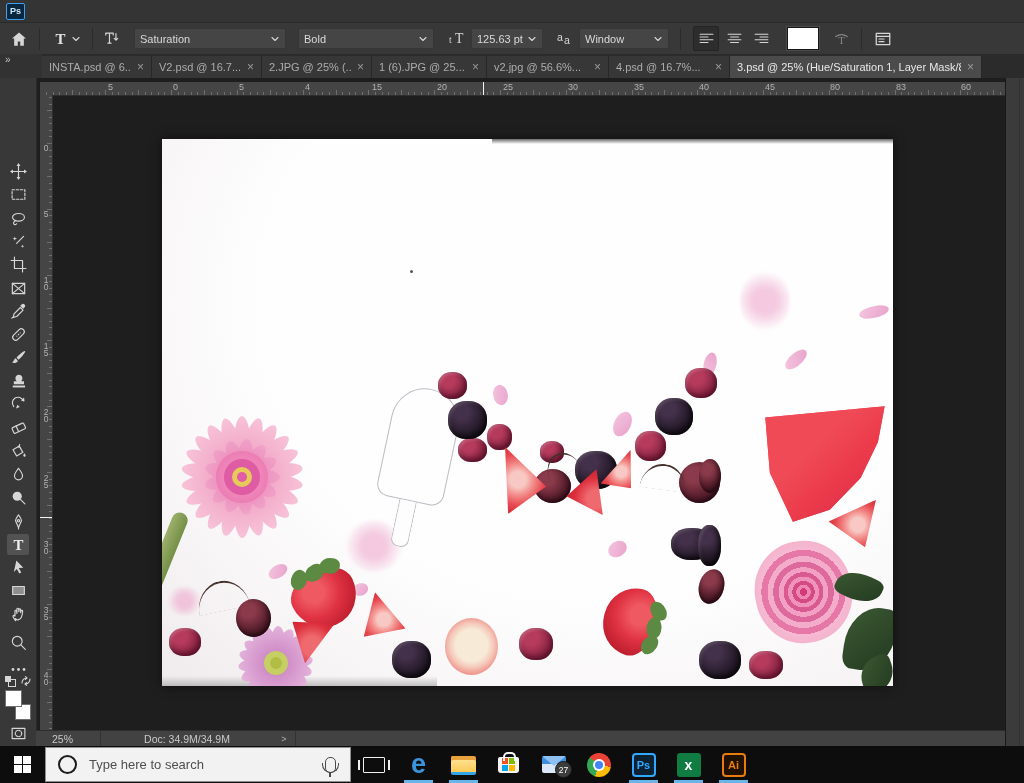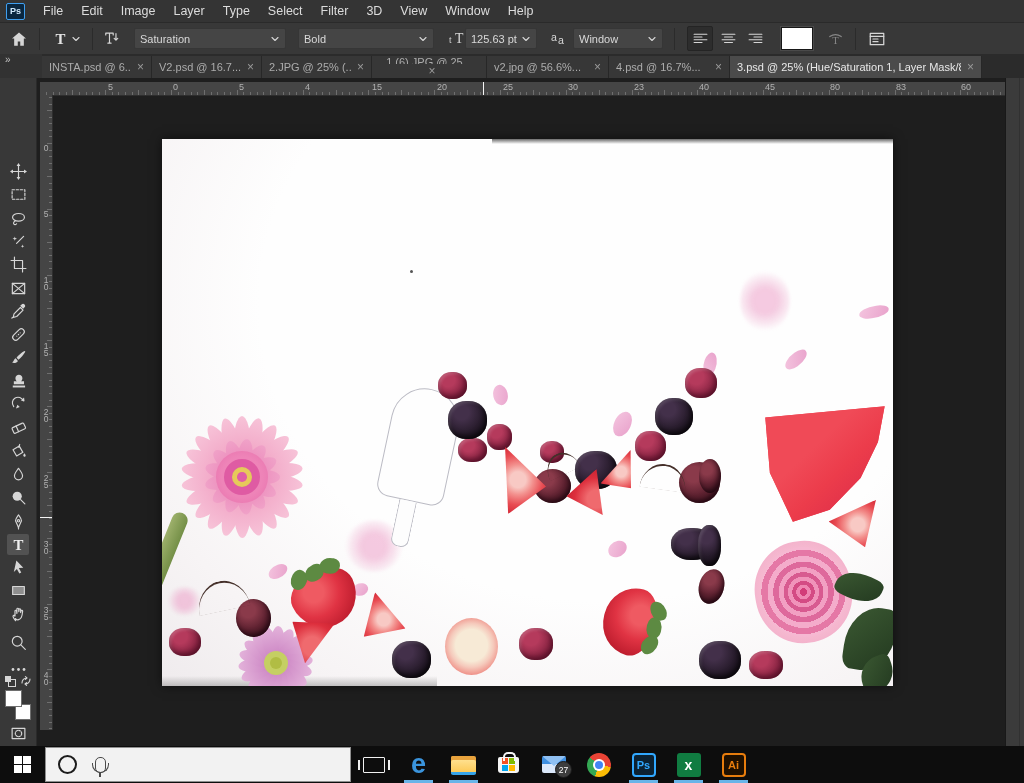--- a/index.html
+++ b/index.html
@@ -134,33 +134,20 @@
   .mini-default .b{position:absolute;right:0;bottom:0;width:6px;height:6px;border:1px solid #d6d6d6;}
   .mini-swap{position:absolute;left:20px;top:597px;}
 </style>
 </head>
 <body>
 
 <div id="app">
 
   <div id="menubar">
     <div id="ps-logo">Ps</div>
-    <div id="menu-items" style="display: flex;">
-        <span class="menu-item">File</span>
-        <span class="menu-item">Edit</span>
-        <span class="menu-item">Image</span>
-        <span class="menu-item">Layer</span>
-        <span class="menu-item">Type</span>
-        <span class="menu-item">Select</span>
-        <span class="menu-item">Filter</span>
-        <span class="menu-item">3D</span>
-        <span class="menu-item">View</span>
-        <span class="menu-item">Window</span>
-        <span class="menu-item">Help</span>
-      </div>
   </div>
 
   <div id="optionsbar">
     <span class="icon16" style="margin-left:10px">
       <svg width="18" height="18" viewBox="0 0 16 16">
           <path class="f" d="M8 2.2L1.8 7.6h1.9V14h3.2v-3.8h2.2V14h3.2V7.6h1.9z"></path>
         </svg>
     </span>
     <div class="opt-divider"></div>
     <span class="icon16" style="margin-left:12px">
@@ -194,21 +181,21 @@
             <path d="M2 3.5l3 3 3-3" stroke="#b8b8b8"></path>
           </svg>
         </span>
     </div>
     <span class="icon16" style="margin-left:14px">
       <svg width="17" height="17" viewBox="0 0 16 16">
           <text x="1" y="12" font-size="9" fill="#d6d6d6" font-family="Liberation Serif, serif">t</text>
           <text x="6.5" y="12" font-size="13" fill="#d6d6d6" font-family="Liberation Serif, serif">T</text>
         </svg>
     </span>
-    <div class="field" style="width:60px;">
+    <div class="field" style="width:60px;margin-left:6px">
       <span class="ftext">125.63 pt</span>
       <span class="icon16">
           <svg width="10" height="10" viewBox="0 0 10 10">
             <path d="M2 3.5l3 3 3-3" stroke="#b8b8b8"></path>
           </svg>
         </span>
     </div>
     <span class="icon16" style="margin-left:13px">
       <svg width="17" height="17" viewBox="0 0 16 16">
           <text x="1" y="10.5" font-size="10" fill="#d6d6d6">a</text>
@@ -263,21 +250,21 @@
           <span class="tab-close">×</span>
         </div>
         <div class="tab" style="width: 110px;">
           <span class="tab-label">V2.psd @ 16.7...</span>
           <span class="tab-close">×</span>
         </div>
         <div class="tab" style="width: 110px;">
           <span class="tab-label">2.JPG @ 25% (...</span>
           <span class="tab-close">×</span>
         </div>
-        <div class="tab" style="width: 115px; flex-direction: column;">
+        <div class="tab" style="width: 115px;">
           <span class="tab-label">1 (6).JPG @ 25...</span>
           <span class="tab-close">×</span>
         </div>
         <div class="tab" style="width: 122px;">
           <span class="tab-label">v2.jpg @ 56.6%...</span>
           <span class="tab-close">×</span>
         </div>
         <div class="tab" style="width: 121px;">
           <span class="tab-label">4.psd @ 16.7%...</span>
           <span class="tab-close">×</span>
@@ -586,21 +573,21 @@
       <div class="rtick" style="left: 953.3px; bottom: 0px; width: 1px; height: 5px;"></div>
       <div class="rtick" style="left: 959.8px; bottom: 0px; width: 1px; height: 3px;"></div>
       <div class="rlabel" style="left: 68px; top: 1px;">5</div>
       <div class="rlabel" style="left: 133px; top: 1px;">0</div>
       <div class="rlabel" style="left: 199px; top: 1px;">5</div>
       <div class="rlabel" style="left: 265px; top: 1px;">4</div>
       <div class="rlabel" style="left: 332px; top: 1px;">15</div>
       <div class="rlabel" style="left: 397px; top: 1px;">20</div>
       <div class="rlabel" style="left: 463px; top: 1px;">25</div>
       <div class="rlabel" style="left: 528px; top: 1px;">30</div>
-      <div class="rlabel" style="left: 594px; top: 1px;">23</div>
+      <div class="rlabel" style="left: 594px; top: 1px;">35</div>
       <div class="rlabel" style="left: 659px; top: 1px;">40</div>
       <div class="rlabel" style="left: 725px; top: 1px;">45</div>
       <div class="rlabel" style="left: 790px; top: 1px;">80</div>
       <div class="rlabel" style="left: 856px; top: 1px;">83</div>
       <div class="rlabel" style="left: 921px; top: 1px;">60</div>
       <div style="left: 443px; top: 0px; width: 1px; height: 13px; background: rgb(245, 245, 245); position: absolute;"></div>
     </div>
   <div id="v-ruler">
       <div class="rtick" style="top: 2px; right: 0px; height: 1px; width: 3px;"></div>
       <div class="rtick" style="top: 8.5px; right: 0px; height: 1px; width: 3px;"></div>
@@ -880,32 +867,40 @@
           <circle class="f" cx="8" cy="8" r="1.3"></circle>
           <circle class="f" cx="13.2" cy="8" r="1.3"></circle>
         </svg>
       </div>
     </div>
 
   <div id="right-strip">
       <div class="inner-line"></div>
     </div>
 
+  <div id="statusbar">
+    <div id="status-zoom">25%</div>
+    <div class="status-sep"></div>
+    <div id="status-doc">Doc: 34.9M/34.9M</div>
+    <div id="status-expander">&gt;</div>
+    <div class="status-sep"></div>
+  </div>
 
   <div id="taskbar">
     <div id="start-btn">
       <div class="win-logo">
           <div></div>
           <div></div>
           <div></div>
           <div></div>
         </div>
     </div>
     <div id="search-box">
       <div id="cortana-ring"></div>
+      <input id="search-input" placeholder="Type here to search" style="">
       <div id="mic-icon"></div>
     </div>
     <div id="task-apps">
         <div class="app-slot">
           <div class="tv-icon"></div>
         </div>
         <div class="app-slot">
           <div class="edge-e">e</div>
           <div class="run-bar"></div>
         </div>

